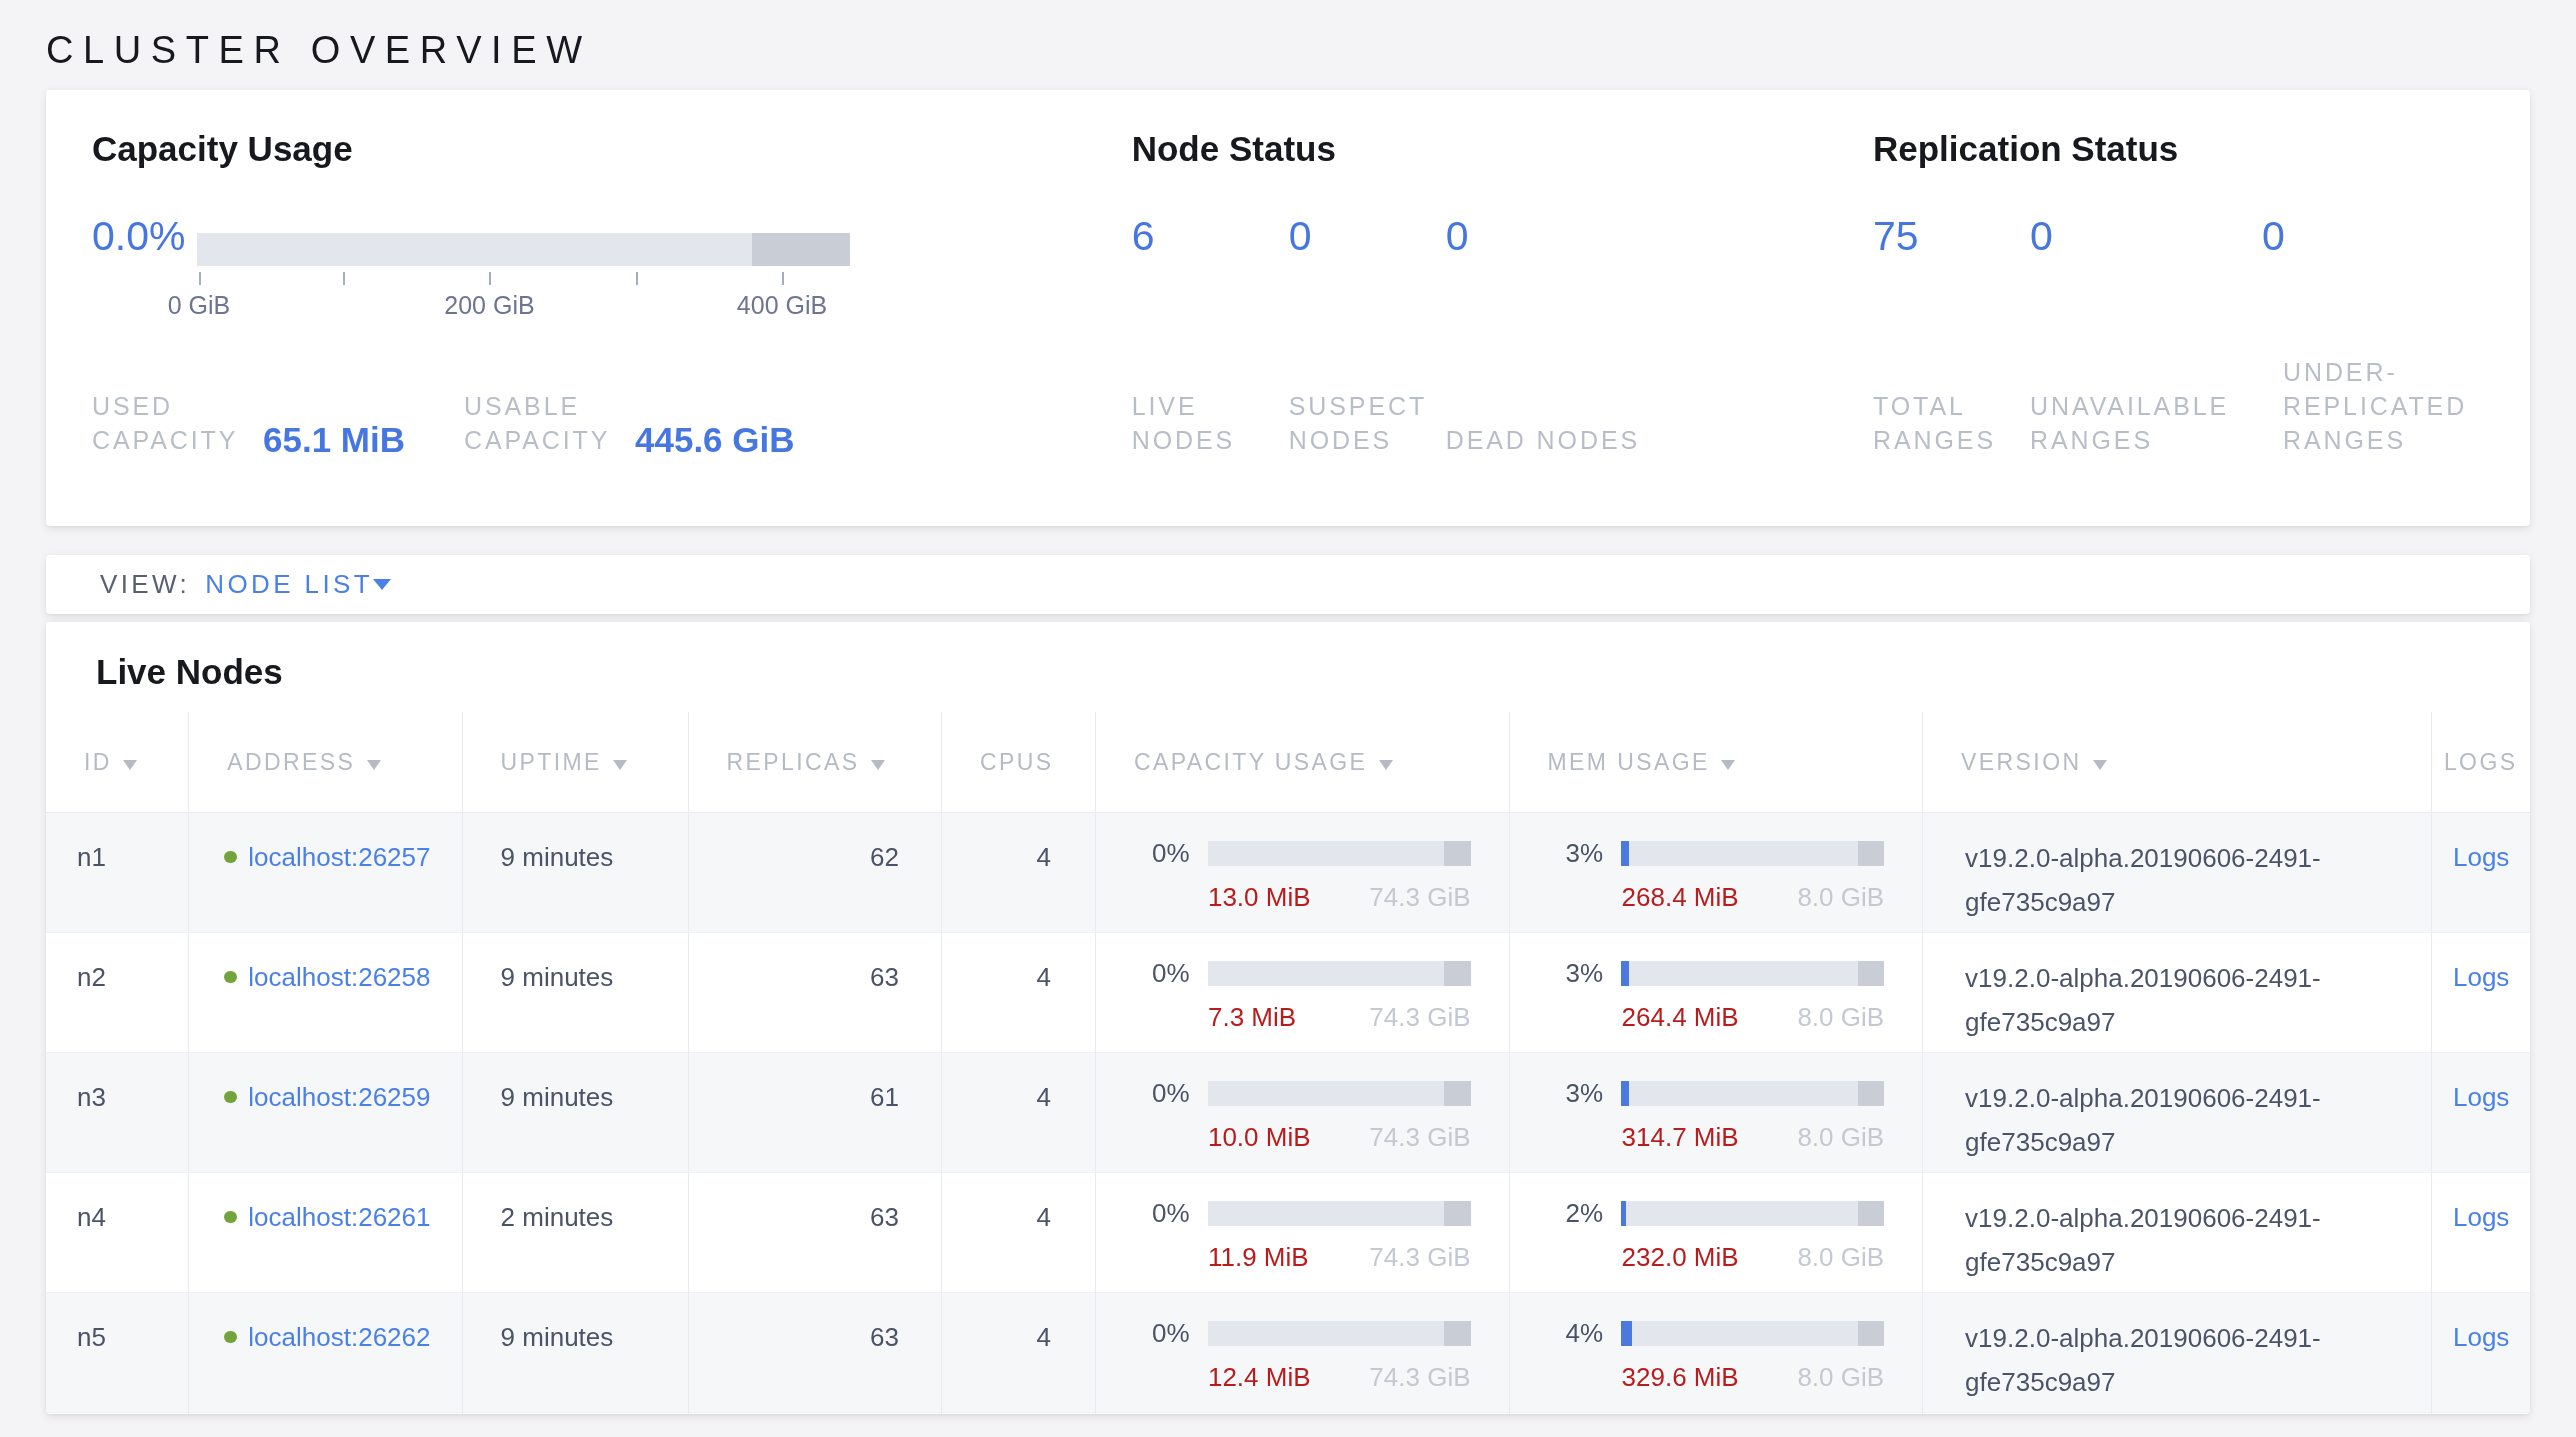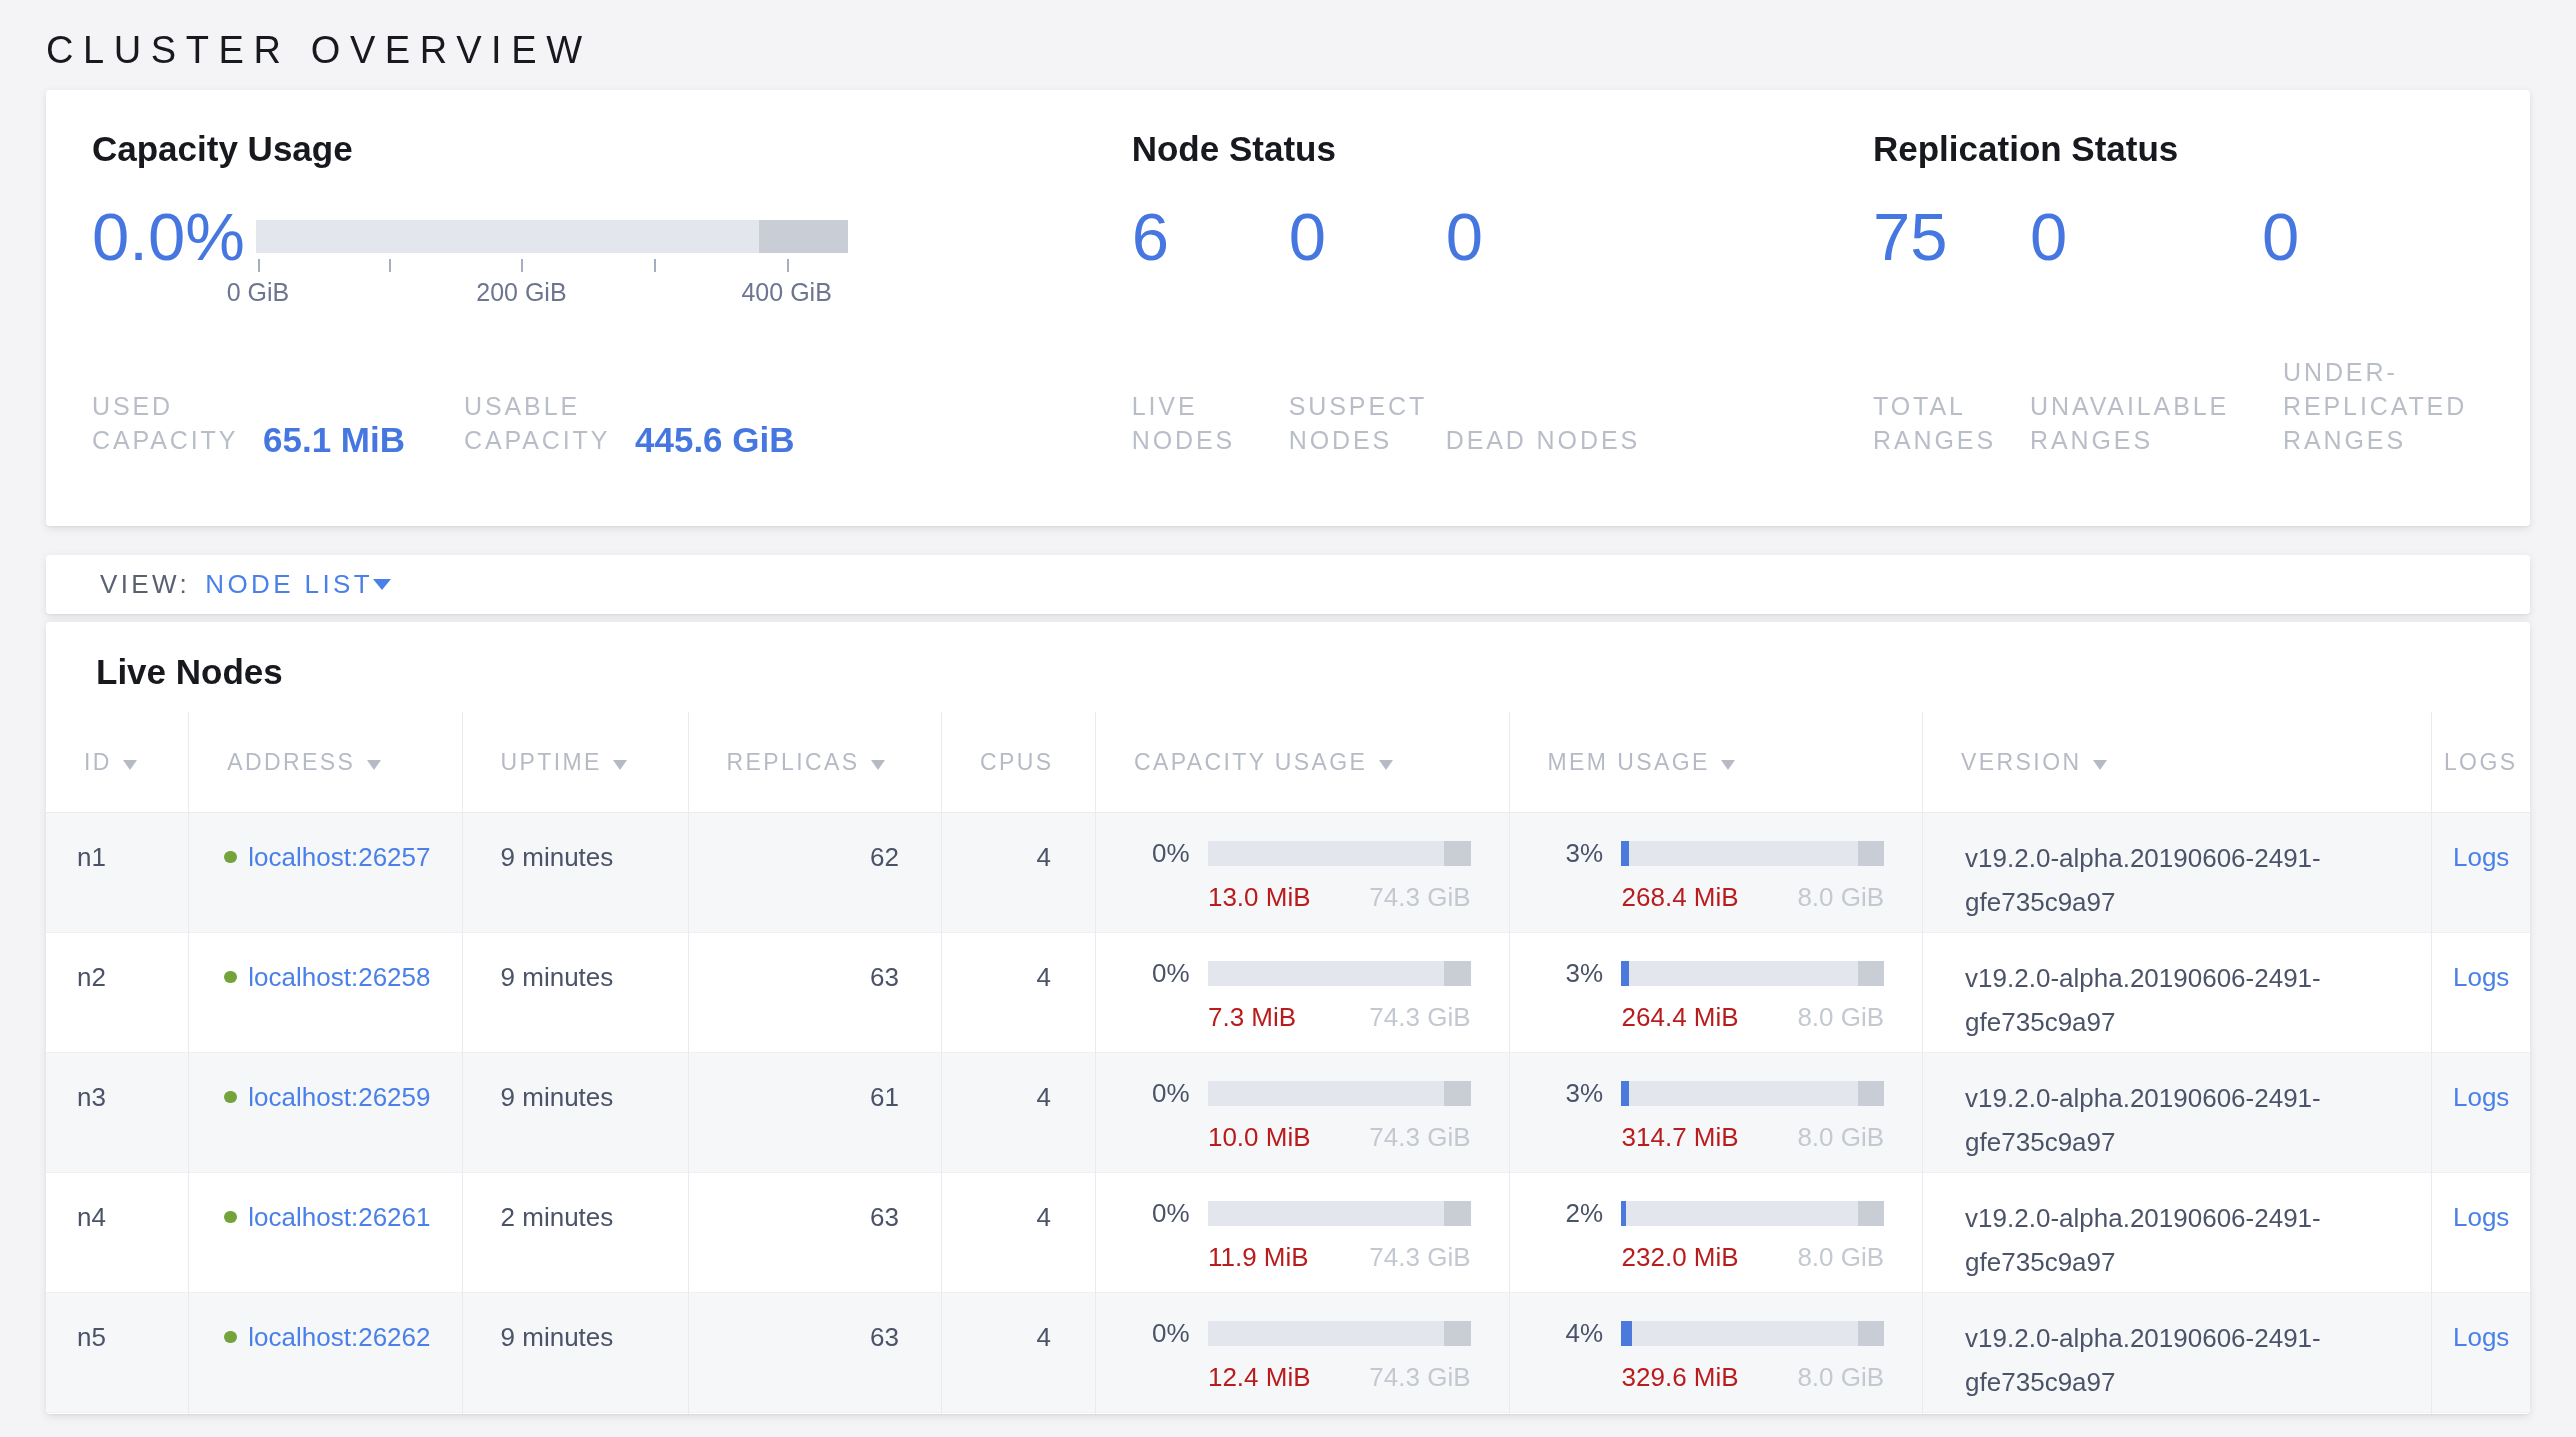--- a/index.html
+++ b/index.html
@@ -15,25 +15,25 @@
     box-shadow:0 2.9px 8.6px rgba(0,0,0,0.09),0 1px 1.9px rgba(0,0,0,0.05);}
 
   
   .summary-card{height:436px;box-sizing:border-box;padding:38px 38px 69px 46px;display:flex;}
   .section{display:flex;flex-direction:column;box-sizing:border-box;}
   .section h2{margin:0 0 33px 0;font-size:35px;line-height:42px;font-weight:700;color:#17191e;}
   .sec-capacity{width:1073px;}
   .sec-nodes{width:765px;}
   .sec-repl{flex:1;}
 
-  .big-num{font-size:67px;line-height:67px;font-weight:400;color:#4677e0;}
+  .big-num{font-size:41px;line-height:67px;font-weight:400;color:#4677e0;}
 
   
   .cap-row{display:flex;gap:11.5px;}
-  .bar-wrap{width:592px;margin-top:17px;position:relative;}
+  .bar-wrap{width:653px;margin-top:30px;position:relative;}
   .sum-track{height:33px;background:#e3e6ed;position:relative;overflow:hidden;}
   .sum-track::after{content:"";position:absolute;top:0;bottom:0;right:0;width:15%;background:#c9cdd5;}
   .ticks{position:relative;height:0;}
   .tick{position:absolute;top:5.8px;width:1.9px;height:12.5px;background:#a6adc0;}
   .tick-label{position:absolute;top:25px;transform:translateX(-50%);font-size:25px;color:#6d7590;white-space:nowrap;}
 
   .cap-stats{margin-top:auto;display:flex;gap:59px;}
   .cap-stat{display:flex;align-items:flex-end;gap:21px;}
   .stat-label{font-size:25px;line-height:34px;letter-spacing:2.9px;color:#b8bdc7;}
   .cap-stat .stat-label{width:150px;}

